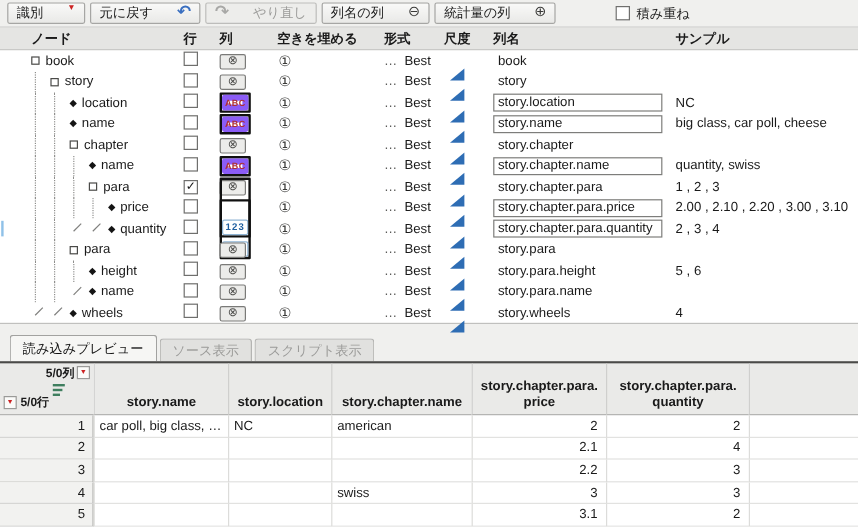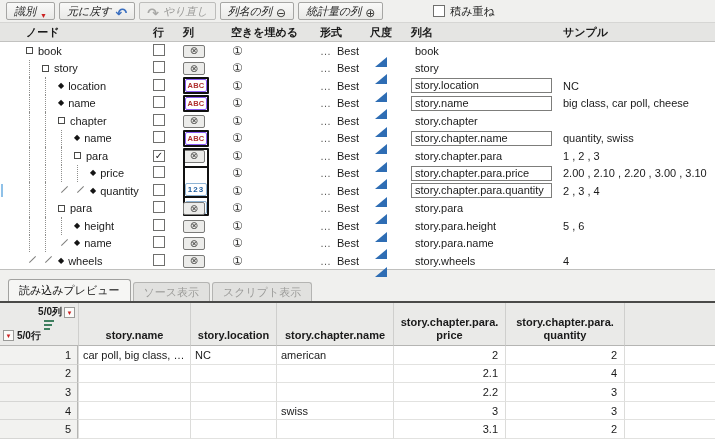--- a/index.html
+++ b/index.html
@@ -6,23 +6,23 @@
   body{
     width:715px;height:439px;overflow:hidden;position:relative;
     background:#f0f0ee;
     font-family:"Liberation Sans","DejaVu Sans",sans-serif;
     font-size:11px;color:#1a1a1a;
     -webkit-font-smoothing:antialiased;
   }
   
   .toolbar{position:absolute;top:0;left:0;right:0;height:22px;display:flex;align-items:center;padding-left:6px;}
   .tbtn{
-    height:18px;display:inline-flex;align-items:flex-end;gap:4px;padding:0 7px;margin-right:4px;
+    height:18px;display:inline-flex;align-items:flex-start;gap:20px;padding:0 7px;margin-right:4px;
     background:linear-gradient(#f9f9f8,#e9e9e7);border:1px solid #a6a6a4;border-radius:2px;
-    box-sizing:border-box;white-space:nowrap;cursor:default;font-style:italic;
+    box-sizing:border-box;white-space:nowrap;cursor:default;
   }
   .tbtn.disabled{color:#9b9b99;background:#ededeb;border-color:#bdbdbb;}
   .red-caret{color:var(--marker-red);font-size:7px;line-height:7px;}
   .undo-glyph{color:var(--undo-blue);font-size:14px;font-weight:bold;line-height:12px;}
   .redo-glyph{color:#a8a8a6;font-size:14px;font-weight:bold;line-height:12px;}
   .circ-glyph{font-size:12px;color:#3a3a38;line-height:12px;}
   .stack{display:inline-flex;align-items:center;gap:5px;margin-left:46px;}
   .cb{width:12px;height:12px;border:1px solid #6f6f6d;background:#fff;box-sizing:border-box;
       display:inline-flex;align-items:center;justify-content:center;font-size:10px;line-height:10px;flex:none;}
   
@@ -44,21 +44,21 @@
   .trow .col-node{display:flex;align-items:center;height:100%;overflow:hidden;}
   .slot{width:16px;height:100%;flex:none;position:relative;}
   .slot.g::before{content:"";position:absolute;left:3px;top:0;height:100%;border-left:1px dotted #8f8f8d;}
   .slot.c::before{content:"";position:absolute;left:6px;top:3px;width:1px;height:9px;background:#7f7f7d;transform:rotate(45deg);}
   .nd-square{width:7px;height:7px;border:1px solid #4a4a48;box-sizing:border-box;flex:none;margin-right:5px;}
   .nd-diamond{font-size:8px;line-height:8px;color:#141414;flex:none;margin-right:4px;}
   .nd-label{white-space:nowrap;}
   .selmark{position:absolute;left:1px;top:2px;width:2px;height:13px;background:#8fc1e8;}
   .ico-box{width:22px;height:13px;box-sizing:border-box;display:inline-flex;align-items:center;justify-content:center;border-radius:2px;}
   .ico-excl{border:1px solid #7a7a78;background:#ececea;color:#4f4f4d;font-size:10px;line-height:10px;}
-  .ico-abc{border:1px solid #8b5cf6;background:#fff;color:var(--abc-red);font-size:7.5px;font-weight:bold;letter-spacing:.3px;}
+  .ico-abc{border:5px solid #8b5cf6;background:#fff;color:var(--abc-red);font-size:7.5px;font-weight:bold;letter-spacing:.3px;}
   .ico-num{border:1px solid #8fb4d4;background:#fff;color:var(--num-blue);font-size:8px;font-weight:bold;letter-spacing:1px;margin-top:33px;}
   .sel-wrap{display:inline-flex;border:2px solid #101010;border-radius:1px;}
   .fill-ico{font-size:12px;color:#3a3a38;padding-left:1px;}
   .fmt-dots{color:#5a5a58;margin-right:6px;}
   .tri{width:0;height:0;border-left:12px solid transparent;border-bottom:10px solid var(--cont-blue);margin-left:5px;}
   .namebox{width:141px;height:15px;box-sizing:border-box;border:1px solid #7d7d7b;background:#fff;
            padding:0 3px;line-height:13px;white-space:nowrap;overflow:hidden;}
   .nametext{padding-left:4px;white-space:nowrap;}
   .sampletext{white-space:nowrap;overflow:hidden;}
   
@@ -75,21 +75,21 @@
                 padding-bottom:3px;font-weight:bold;line-height:13px;text-align:center;}
   .pc0{width:78px;flex:none;border-left:none;}
   .pc1{width:112px;flex:none;}
   .pc2{width:86px;flex:none;}
   .pc3{width:117px;flex:none;}
   .pc4{width:112px;flex:none;}
   .pc5{width:119px;flex:none;}
   .pc6{flex:1;}
   .corner{position:relative;background:#f0f0ee;
           background-image:linear-gradient(to bottom right,transparent calc(50% - .5px),#9a9a98 calc(50% - .5px),#9a9a98 calc(50% + .5px),transparent calc(50% + .5px));}
-  .corner .top{position:absolute;top:2px;right:3px;display:flex;align-items:flex-end;gap:2px;font-size:10px;margin-left:28px;}
+  .corner .top{position:absolute;top:2px;right:3px;display:flex;align-items:flex-start;gap:2px;font-size:10px;margin-left:28px;}
   .corner .mid{position:absolute;top:17px;right:24px;display:flex;flex-direction:column;gap:2px;}
   .corner .mid i{display:block;height:2px;background:#3f7f5f;}
   .corner .bot{position:absolute;bottom:3px;left:3px;display:flex;align-items:center;gap:3px;font-size:10px;}
   .menu-btn{width:11px;height:11px;box-sizing:border-box;border:1px solid #9a9a98;background:#fbfbf9;
             display:inline-flex;align-items:center;justify-content:center;}
   .menu-btn span{color:var(--marker-red);font-size:6px;line-height:6px;}
   .prow{display:flex;height:18.6px;}
   .prow .pcell{border-bottom:1px solid #e2e2e0;border-left:1px solid #dcdcda;display:flex;align-items:center;}
   .prow .pc0{background:#f2f2f0;justify-content:flex-end;padding-right:6px;border-left:none;border-right:1px solid #b5b5b3;
              border-bottom:1px solid #d6d6d4;}

